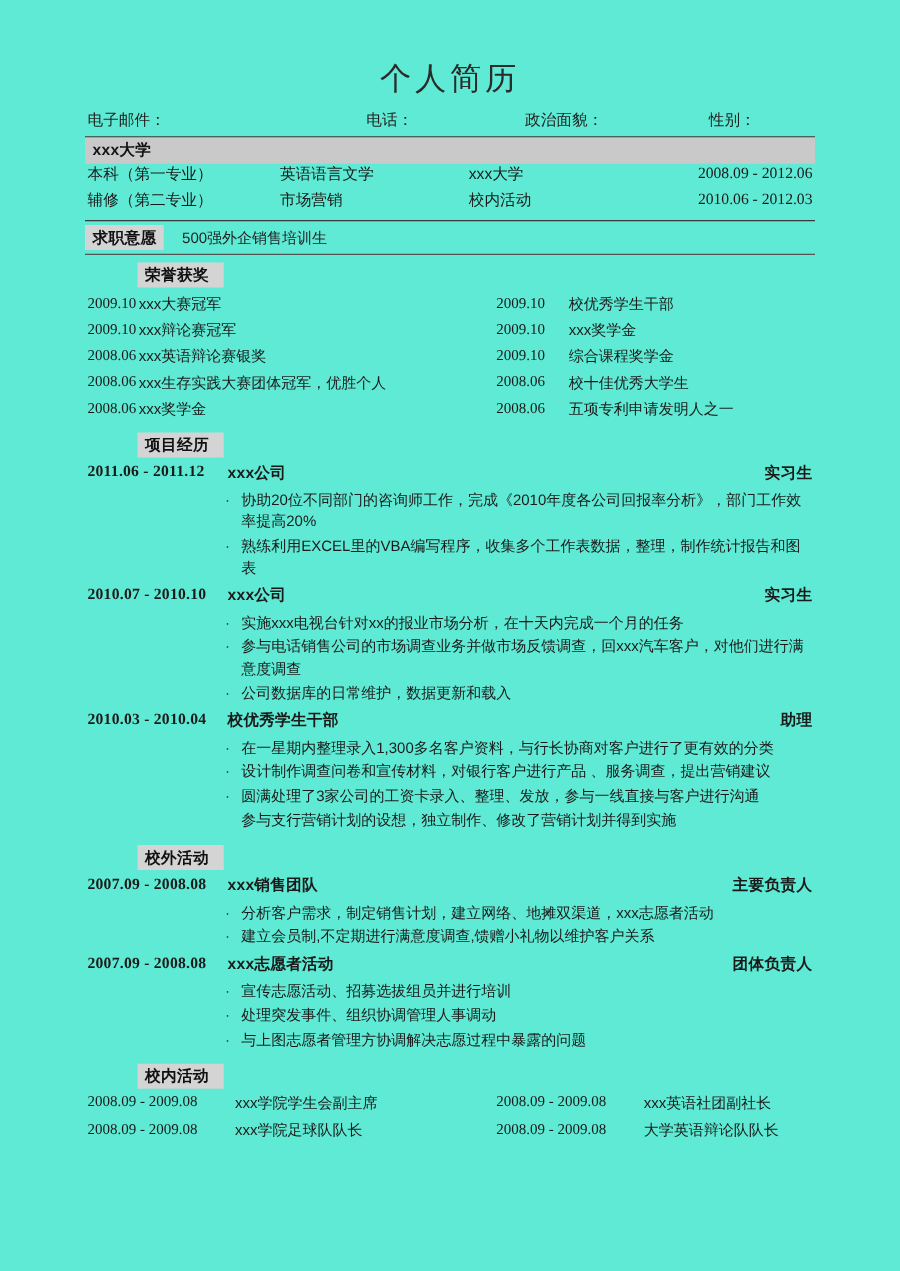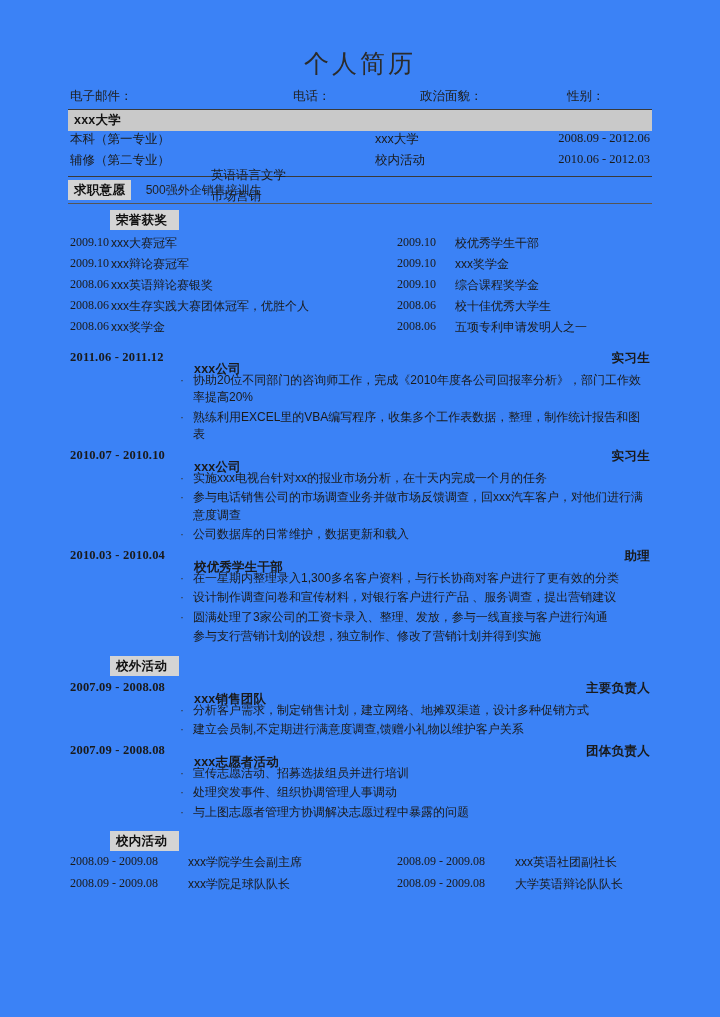--- a/index.html
+++ b/index.html
@@ -13,21 +13,21 @@
     position: relative;
     font-family: "Liberation Sans", "DejaVu Sans", sans-serif;
     color: #1a1a1a;
     -webkit-font-smoothing: antialiased;
   }
   .page {
     position: absolute;
     left: 0; top: 0;
     width: 720px;
     height: 1017px;
-    background: #3b82f6;
+    background: #5eead4;
     overflow: hidden;
   }
   .content {
     position: absolute;
     left: 68px;
     top: 0;
     width: 584px;
   }
 
   
@@ -85,21 +85,21 @@
   }
 
   
   .edu-row {
     position: relative;
     height: 21px;
     font-size: 12.5px;
   }
   .edu-row > span { position: absolute; top: 0; white-space: nowrap; }
   .edu-degree { left: 2px; }
-  .edu-major  { left: 143px; margin-top: 36px; }
+  .edu-major  { left: 156px; }
   .edu-school { left: 307px; }
   .edu-date   { right: 2px; font-family: "Liberation Serif", serif; font-size: 12.5px; }
 
   
   .sec-line {
     position: relative;
     height: 20px;
   }
   .chip {
     display: inline-block;
@@ -147,21 +147,21 @@
     font-size: 12.5px;
     font-weight: bold;
   }
   .exp-head > span { position: absolute; top: 0; white-space: nowrap; }
   .exp-date {
     left: 2px;
     font-family: "Liberation Serif", "DejaVu Serif", serif;
     font-size: 12.5px;
     letter-spacing: 0.2px;
   }
-  .exp-org  { left: 126px; letter-spacing: 0.2px; margin-top: 11px; }
+  .exp-org  { left: 114px; letter-spacing: 0.2px; }
   .exp-role { right: 2px; letter-spacing: 0.3px; }
 
   .bullets { margin: 0; padding: 0; list-style: none; }
   .bullets li {
     position: relative;
     padding-left: 125px;
     font-size: 12px;
     line-height: 17.5px;
     margin-top: 2px;
     color: #1b1b1b;
@@ -264,20 +264,23 @@
       </div>
       <div class="award-row">
         <span class="aw-date-l">2008.06</span>
         <span class="aw-text-l">xxx奖学金</span>
         <span class="aw-date-r">2008.06</span>
         <span class="aw-text-r">五项专利申请发明人之一</span>
       </div>
     </div>
 
     <div class="sp-6"></div>
+    <div class="sec-line">
+      <span class="chip chip-wide">项目经历</span>
+    </div>
 
     <div class="exp-entry">
       <div class="exp-head">
         <span class="exp-date">2011.06 - 2011.12</span>
         <span class="exp-org">xxx公司</span>
         <span class="exp-role">实习生</span>
       </div>
       <ul class="bullets">
         <li>
           <span class="dot">·</span>
@@ -345,21 +348,21 @@
 
     <div class="exp-entry">
       <div class="exp-head">
         <span class="exp-date">2007.09 - 2008.08</span>
         <span class="exp-org">xxx销售团队</span>
         <span class="exp-role">主要负责人</span>
       </div>
       <ul class="bullets">
         <li>
           <span class="dot">·</span>
-          <span>分析客户需求，制定销售计划，建立网络、地摊双渠道，设计多种促销方式</span>
+          <span>分析客户需求，制定销售计划，建立网络、地摊双渠道，xxx志愿者活动</span>
         </li>
         <li>
           <span class="dot">·</span>
           <span>建立会员制,不定期进行满意度调查,馈赠小礼物以维护客户关系</span>
         </li>
       </ul>
     </div>
 
     <div class="exp-entry">
       <div class="exp-head">

